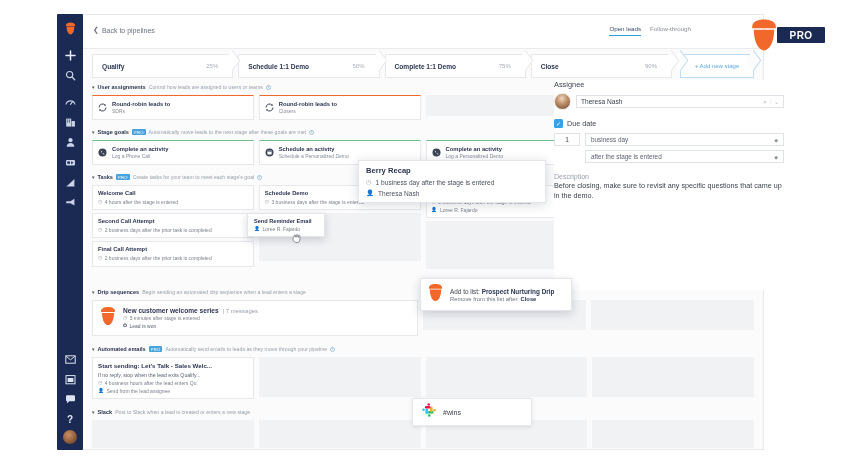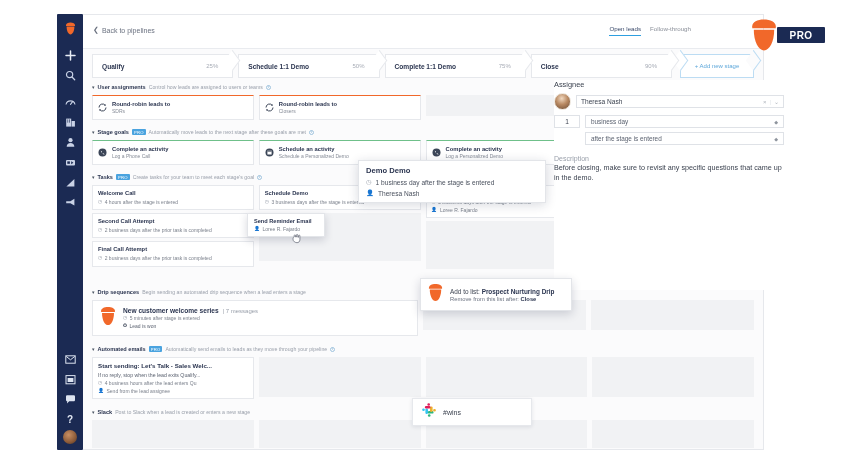--- a/index.html
+++ b/index.html
@@ -577,21 +577,21 @@
           </div>
         <div class="col">
             <div class="colbg" style="height:28px"></div>
           </div>
       </div>
     </div>
 
   </div>
 
   <div class="selcard" style="left:358px; top:160px; width:188px;">
-    <div class="ttl">Demo Demo</div>
+    <div class="ttl">Berry Recap</div>
     <div class="line">
         <span class="g">◷</span>
         <span class="t">1 business day after the stage is entered</span>
       </div>
     <div class="line">
         <span class="g" style="color:#f1682a">👤</span>
         <span class="t">Theresa Nash</span>
       </div>
   </div>
 
@@ -648,20 +648,24 @@
       <div class="assign-field">
         <span class="v">Theresa Nash</span>
         <span class="r">
           <span>×</span>
           <span style="color:#e2e5ea">|</span>
           <span>⌄</span>
         </span>
       </div>
     </div>
 
+    <div class="duerow">
+      <span class="chk">✓</span>
+      <span class="duelbl">Due date</span>
+    </div>
 
     <div class="numrow">
       <div class="numbox">1</div>
       <div class="selbox">
         <span>business day</span>
         <span class="car">◆</span>
       </div>
     </div>
     <div class="numrow selrow2">
       <div class="selbox">

